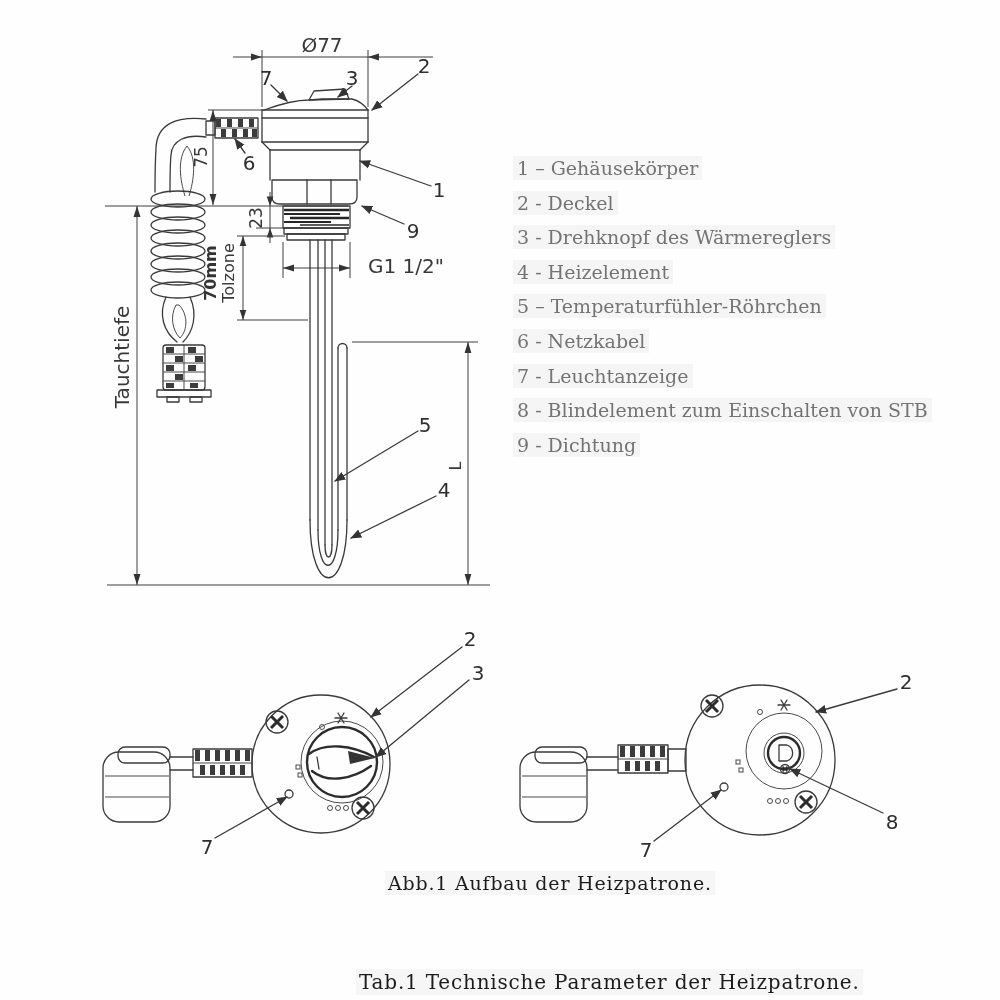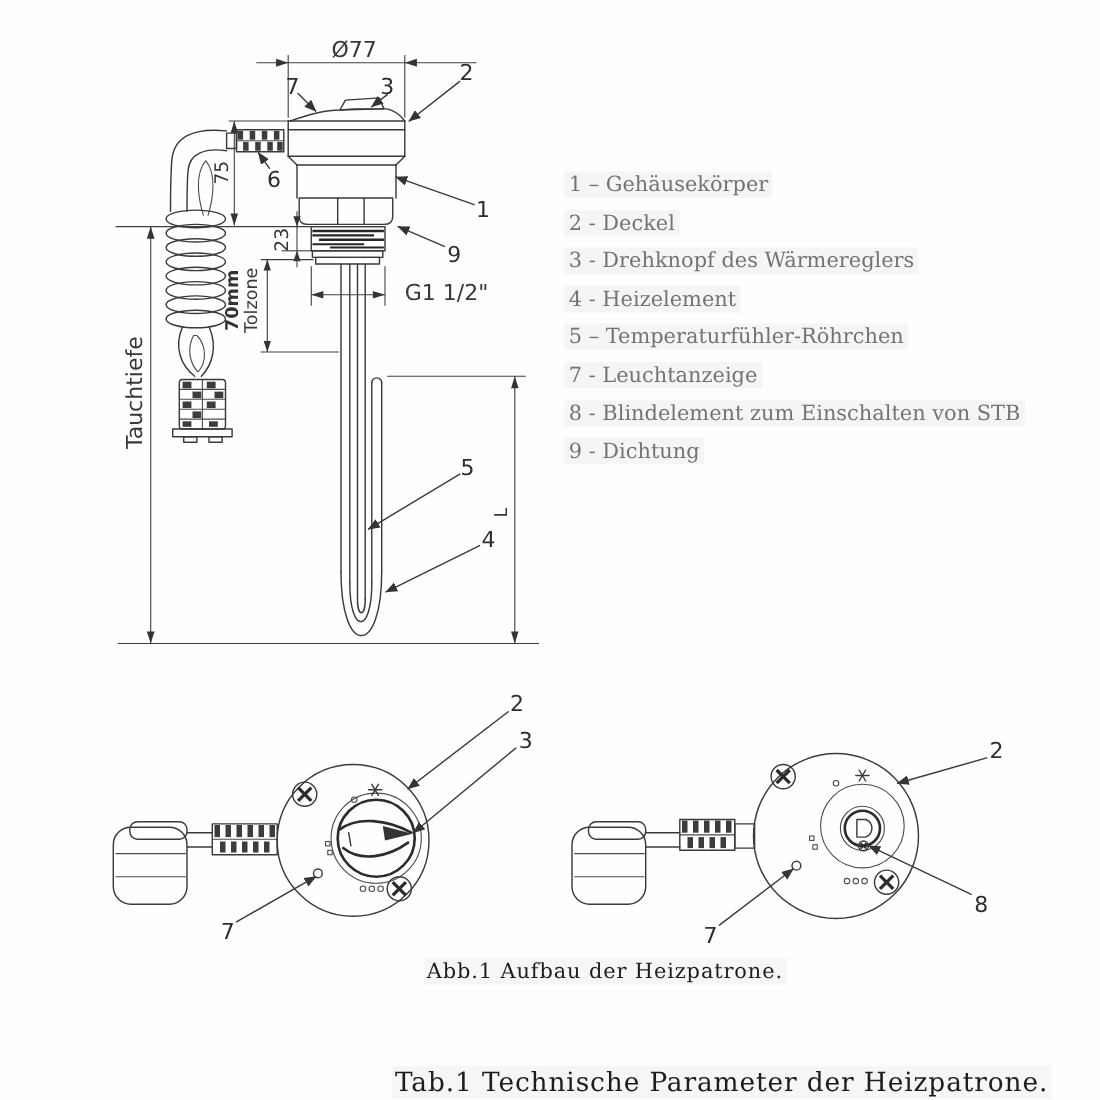--- a/index.html
+++ b/index.html
@@ -20,21 +20,21 @@
   text.dsm{font-family:"DejaVu Sans",sans-serif;font-size:16px;fill:#383838;}
   
   .legend{position:absolute;left:513px;top:151px;font-family:"DejaVu Serif",serif;
           font-size:19px;color:#737373;}
   .legend-item{height:34.6px;line-height:34.6px;white-space:nowrap;}
   .legend-item span{background:rgba(40,40,40,0.045);padding:1px 4px;}
   .caption{position:absolute;font-family:"DejaVu Serif",serif;font-size:19px;color:#1c1c1c;
            letter-spacing:0.8px;white-space:nowrap;}
   .caption span{background:rgba(40,40,40,0.04);padding:1px 3px;margin-top:36px;}
   #fig-caption{left:385px;top:872px;}
-  #tab-caption{left:356px;top:970px;font-size:24px;}
+  #tab-caption{left:356px;top:970px;font-size:20px;}
 </style>
 </head>
 <body>
 
 <div class="stage">
 
 <svg width="1000" height="1000" viewBox="0 0 1000 1000">
   <defs>
     <marker id="ah" viewBox="0 0 10 10" refX="9.2" refY="5" markerWidth="8.5" markerHeight="8.5" orient="auto">
       <path d="M0,1 L10,5 L0,9 z" fill="#343434"></path>
@@ -357,20 +357,21 @@
     <text class="c" x="646" y="857" text-anchor="middle">7</text>
   </g>
 </svg>
 
 <div class="legend">
   <div class="legend-item"><span>1 – Gehäusekörper</span></div>
   <div class="legend-item"><span>2 - Deckel</span></div>
   <div class="legend-item"><span>3 - Drehknopf des Wärmereglers</span></div>
   <div class="legend-item"><span>4 - Heizelement</span></div>
   <div class="legend-item"><span>5 – Temperaturfühler-Röhrchen</span></div>
+  <div class="legend-item"><span>6 - Netzkabel</span></div>
   <div class="legend-item"><span>7 - Leuchtanzeige</span></div>
   <div class="legend-item"><span>8 - Blindelement zum Einschalten von STB</span></div>
   <div class="legend-item"><span>9 - Dichtung</span></div>
 </div>
 
 <div id="fig-caption" class="caption"><span>Abb.1 Aufbau der Heizpatrone.</span></div>
 <div id="tab-caption" class="caption"><span>Tab.1 Technische Parameter der Heizpatrone.</span></div>
 
 </div>
 

